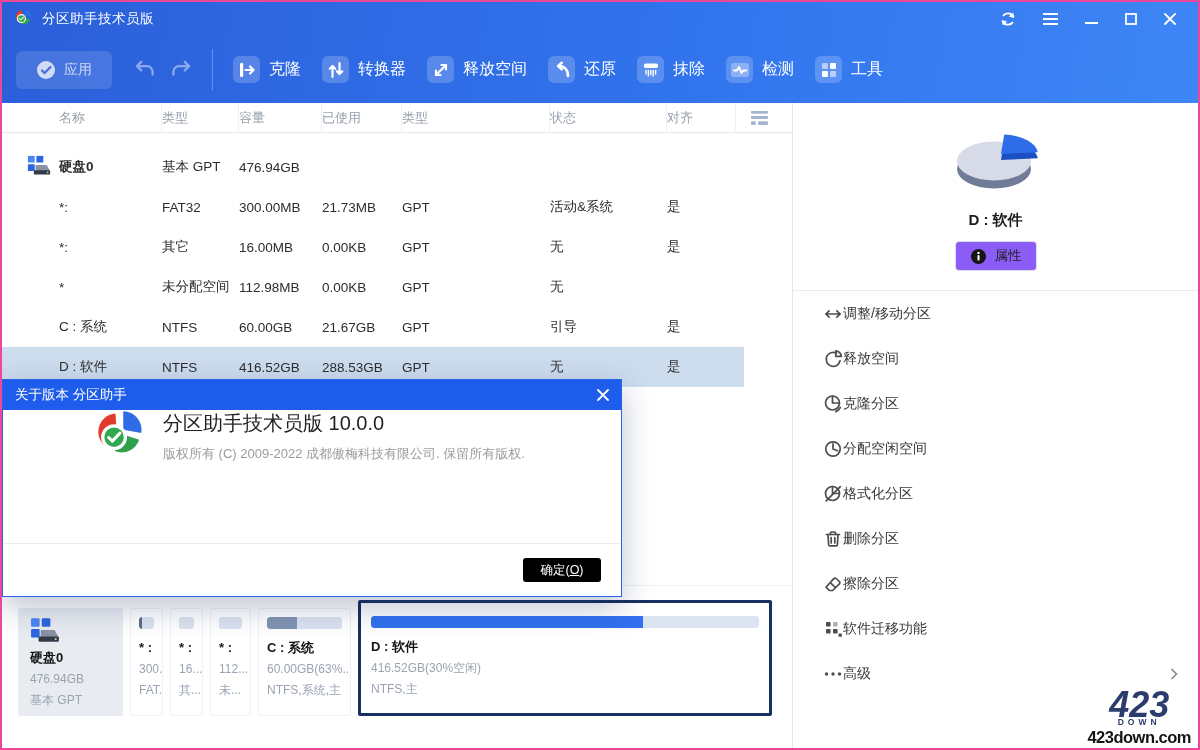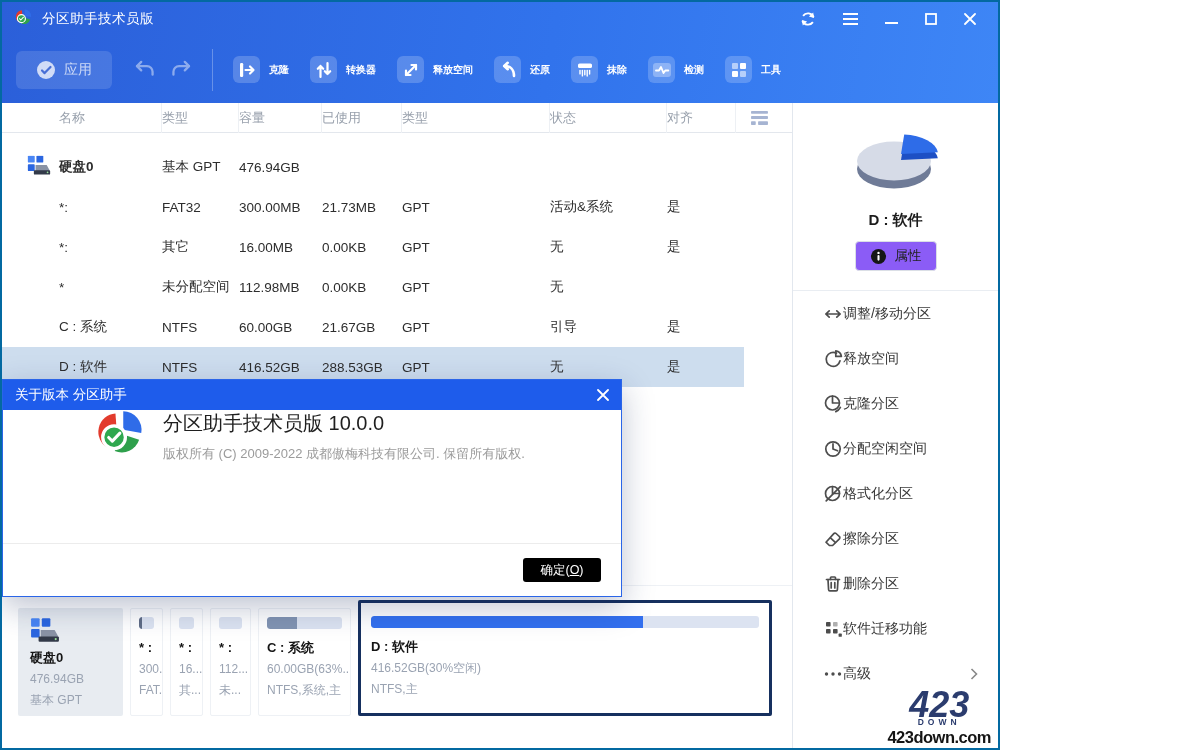--- a/index.html
+++ b/index.html
@@ -1,36 +1,36 @@
 <!DOCTYPE html>
 <html><head>
 <meta charset="utf-8">
 <style>
   * { box-sizing: border-box; margin: 0; padding: 0; }
   html,body { width:1200px; height:750px; overflow:hidden;
     font-family:"Liberation Sans","DejaVu Sans",sans-serif; background:#fff; }
-  .window { position:relative; width:1000px; height:750px;
-    border:2px solid #0369a1; background:#fff; overflow:hidden; }
+  .window { position:relative; width:1200px; height:750px;
+    border:2px solid #ec4899; background:#fff; overflow:hidden; }
 
   
   .header { height:101px; background:linear-gradient(100deg,#2b5fd9 0%,#3173ec 55%,#3e86f6 100%); }
   .titlebar { height:34px; display:flex; align-items:center; padding:0 12px; color:#fff; }
   .app-title { font-size:13.5px; margin-left:9px; letter-spacing:.5px; }
   .win-controls { margin-left:auto; display:flex; align-items:center; gap:27px; margin-right:10px; }
   .win-btn { background:none; border:none; cursor:pointer; display:flex; align-items:center; }
 
   .toolbar { height:67px; display:flex; align-items:center; padding:0 14px; }
   .apply-btn { width:96px; height:38px; background:rgba(255,255,255,.13); border:none; border-radius:6px;
     display:flex; align-items:center; justify-content:center; gap:8px;
     color:rgba(255,255,255,.72); font-size:14px; cursor:default; }
   .undo-btn,.redo-btn { background:none; border:none; opacity:.45; cursor:default; }
   .undo-btn { margin-left:22px; } .redo-btn { margin-left:14px; }
   .tb-sep { width:1px; height:42px; background:rgba(255,255,255,.28); margin:0 20px; }
   .tool-btn { background:none; border:none; display:flex; align-items:center; gap:9px;
-    color:#fff; font-size:10px; margin-right:21px; cursor:pointer;font-weight:bold; }
+    color:#fff; font-size:16px; margin-right:21px; cursor:pointer; }
   .tool-icon { width:27px; height:27px; background:rgba(255,255,255,.2); border-radius:6px;
     display:flex; align-items:center; justify-content:center; }
 
   
   .main { display:flex; height:645px; position:relative; }
   .left { width:790px; position:relative; }
 
   .table-hdr { height:30px; display:grid; grid-template-columns:160px 77px 83px 80px 148px 117px 1fr;
     align-items:stretch; border-bottom:1px solid #e3e7ed; color:#98a0ac; font-size:13px; }
   .hcell { display:flex; align-items:center; border-right:1px solid #edf0f4; }
@@ -456,34 +456,34 @@
         </div>
         <div class="action">
           <svg width="20" height="20" viewBox="0 0 20 20" fill="none" stroke="#4d4d4d" stroke-width="1.7" stroke-linecap="round">
             <circle cx="9.5" cy="9.5" r="7"></circle>
             <path d="M9.5 9.5 V2.5 M9.5 9.5 H16.4"></path>
             <path d="M3.2 16.8 L17.3 2.7"></path>
           </svg>
           <span>格式化分区</span>
         </div>
         <div class="action">
-          <svg width="20" height="20" viewBox="0 0 20 20" fill="none" stroke="#4d4d4d" stroke-width="1.7" stroke-linejoin="round">
-            <path d="M3 13.2 L10.8 4.6 a1.6 1.6 0 0 1 2.3 -.1 l3.2 3 a1.6 1.6 0 0 1 .1 2.3 L9.6 16.5 H6.4 Z"></path>
-            <path d="M7.2 8.6 l5.6 5.2"></path>
-          </svg>
-          <span>擦除分区</span>
-        </div>
-        <div class="action">
           <svg width="20" height="20" viewBox="0 0 20 20" fill="none" stroke="#4d4d4d" stroke-width="1.7" stroke-linecap="round" stroke-linejoin="round">
             <path d="M3.5 5.5 h13"></path>
             <path d="M7.5 5.5 V3.8 a.8 .8 0 0 1 .8 -.8 h3.4 a.8 .8 0 0 1 .8 .8 V5.5"></path>
             <path d="M5 5.5 l.6 10.2 a1.2 1.2 0 0 0 1.2 1.1 h6.4 a1.2 1.2 0 0 0 1.2 -1.1 L15 5.5"></path>
             <path d="M8.2 8.5 v5.5 M11.8 8.5 v5.5"></path>
           </svg>
           <span>删除分区</span>
+        </div>
+        <div class="action">
+          <svg width="20" height="20" viewBox="0 0 20 20" fill="none" stroke="#4d4d4d" stroke-width="1.7" stroke-linejoin="round">
+            <path d="M3 13.2 L10.8 4.6 a1.6 1.6 0 0 1 2.3 -.1 l3.2 3 a1.6 1.6 0 0 1 .1 2.3 L9.6 16.5 H6.4 Z"></path>
+            <path d="M7.2 8.6 l5.6 5.2"></path>
+          </svg>
+          <span>擦除分区</span>
         </div>
         <div class="action">
           <svg width="20" height="20" viewBox="0 0 20 20" fill="#4d4d4d">
             <rect x="3" y="3" width="4.6" height="4.6" rx=".8"></rect>
               <rect x="10" y="3" width="4.6" height="4.6" rx=".8" opacity=".45"></rect>
             <rect x="3" y="10" width="4.6" height="4.6" rx=".8"></rect>
               <rect x="10" y="10" width="4.6" height="4.6" rx=".8"></rect>
             <rect x="15.6" y="14.6" width="3.2" height="3.2" rx=".6"></rect>
           </svg>
           <span>软件迁移功能</span>

